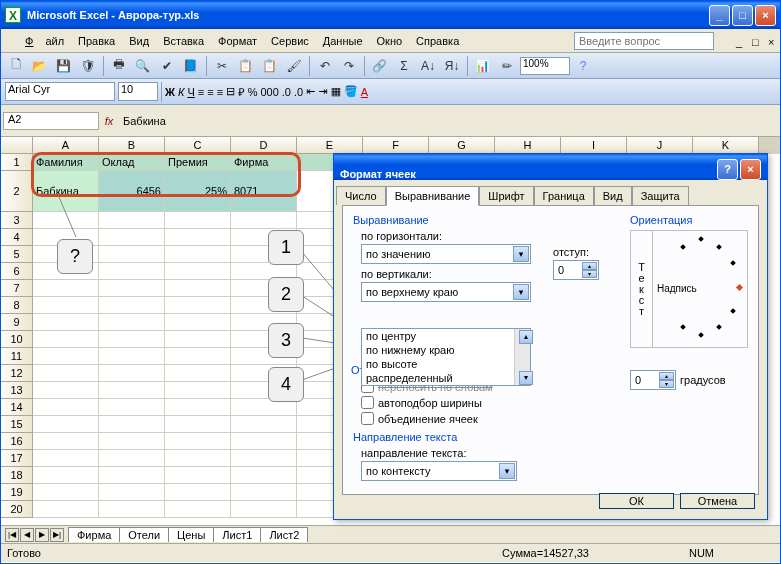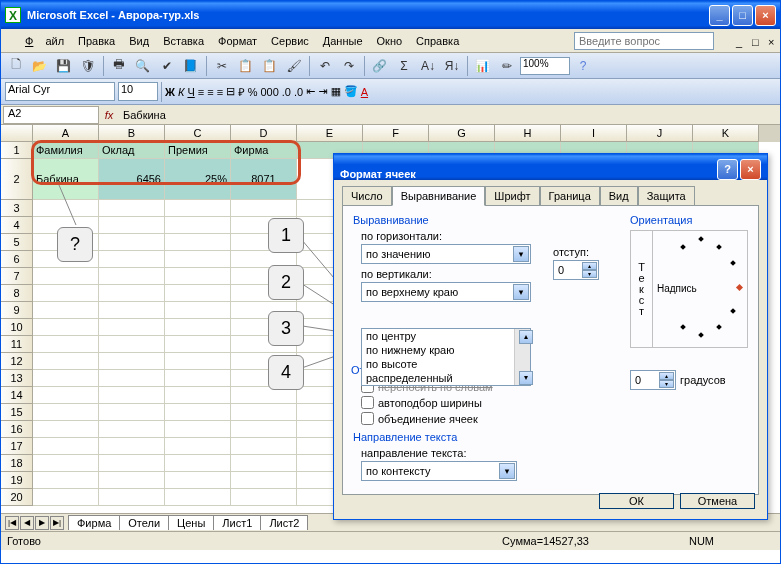--- a/index.html
+++ b/index.html
@@ -15,21 +15,21 @@
 .menubar .question{margin-left:auto;font-size:10px}
 .question input{width:140px;height:18px;border:1px solid #7f9db9;color:#aaa;padding:0 4px}
 .menubar .mdi{display:flex;gap:2px;margin-left:8px;margin-right:4px}
 .menubar .mdi span{width:14px;height:14px;text-align:center;line-height:12px;color:#000}
 .toolbar{height:26px;background:linear-gradient(#e4ecf7,#c1d3ef);border-bottom:1px solid #8ba0bc;display:flex;align-items:center;padding:0 4px;gap:2px}
 .toolbar .sep{width:1px;height:20px;background:#8ba0bc;margin:0 2px}
 .toolbar .tb{width:22px;height:22px;display:flex;align-items:center;justify-content:center;color:#333;font-size:12px}
 .toolbar .zoom{width:50px;height:18px;background:#fff;border:1px solid #7f9db9;padding:0 2px;font-size:10px}
 .toolbar2{height:26px;background:linear-gradient(#e4ecf7,#c1d3ef);border-bottom:1px solid #8ba0bc;display:flex;align-items:center;padding:0 4px;gap:3px}
 .toolbar2 select,.toolbar2 .combo{height:19px;background:#fff;border:1px solid #7f9db9;font-size:11px;padding:0 2px}
-.fbar{height:20px;background:#ece9d8;border-bottom:1px solid #aca899;display:flex;align-items:center}
+.fbar{height:32px;background:#ece9d8;border-bottom:1px solid #aca899;display:flex;align-items:center}
 .fbar .namebox{width:96px;height:18px;background:#fff;border:1px solid #aca899;margin-left:2px;padding:0 4px}
 .fbar .fx{width:20px;text-align:center;font-style:italic;color:#8b0000}
 .fbar .formula{flex:1;padding-left:4px}
 .grid{position:relative;height:388px;background:#fff}
 .colhdr{display:flex;height:17px;background:#d6d2c2}
 .colhdr div{border-right:1px solid #aca899;border-bottom:1px solid #aca899;text-align:center;line-height:16px;background:linear-gradient(#fdfdfb,#ece6d0)}
 .colhdr .corner{width:32px}
 .colhdr .ch{width:66px}
 .rows{position:relative}
 .row{display:flex;height:17px}
@@ -54,21 +54,21 @@
 .status{height:19px;background:#ece9d8;border-top:1px solid #aca899;display:flex;align-items:center;padding:0 6px;font-size:10px}
 .status .sum{margin-left:auto;margin-right:100px}
 .status .num{margin-right:60px}
 
 .dialog{position:absolute;left:332px;top:152px;width:435px;height:367px;background:#ece9d8;border:1px solid #0054e3;box-shadow:2px 2px 6px rgba(0,0,0,.3)}
 .dialog .dtitle{height:26px;background:linear-gradient(#0058e0,#3d91ff 8%,#0054e3 40%,#0054e3 88%,#003db7);color:#fff;font-weight:bold;display:flex;align-items:flex-end;padding:0 6px}
 .dialog .dtitle .btns{margin-left:auto;display:flex;gap:2px}
 .dialog .dtitle .btns span{width:21px;height:21px;border:1px solid #fff;border-radius:3px;text-align:center;line-height:18px}
 .dialog .dtitle .help{background:linear-gradient(#7ba7e8,#3a6ed5)}
 .dialog .dtitle .close{background:linear-gradient(#e88b6f,#d04a2a)}
-.dialog .tabs{display:flex;padding:6px 6px 0 8px;gap:0}
+.dialog .tabs{display:flex;padding:6px 6px 0 2px;gap:0}
 .dialog .tabs span{padding:3px 8px;background:#ece9d8;border:1px solid #919b9c;border-bottom:none;font-size:11px;position:relative}
 .dialog .tabs span.active{background:#fcfcfe;border-bottom:1px solid #fcfcfe;margin-bottom:-1px;z-index:2}
 .dialog .panel{margin:0 8px 8px 8px;background:#fcfcfe;border:1px solid #919b9c;height:290px;padding:8px 10px;position:relative}
 .dialog .group{color:#0046d5;font-size:11px;margin-bottom:4px}
 .dialog .lbl{font-size:11px;margin:4px 0 2px 8px}
 .dialog .combo{width:170px;height:20px;background:#fff;border:1px solid #7f9db9;display:flex;align-items:center;padding:0 4px;margin-left:8px;position:relative}
 .dialog .combo .arrow{position:absolute;right:1px;top:1px;width:16px;height:16px;background:linear-gradient(#d6e7ff,#a6c7f0);border:1px solid #7f9db9;text-align:center;font-size:9px;line-height:14px}
 .dialog .dd{position:absolute;left:18px;top:122px;width:170px;background:#fff;border:1px solid #7f9db9;z-index:10}
 .dialog .dd div{padding:1px 4px;font-size:11px}
 .dialog .dd .sb{position:absolute;right:0;top:0;width:16px;height:100%;background:#e8e8e8;border-left:1px solid #ccc}
@@ -208,21 +208,21 @@
         <div class="cell"></div>
         <div class="cell"></div>
         <div class="cell"></div>
         <div class="cell"></div>
     </div>
     <div class="row r2">
       <div class="rh" style="line-height:40px">2</div>
       <div class="cell first" style="line-height:40px">Бабкина</div>
       <div class="cell" style="text-align:right;line-height:40px">6456</div>
       <div class="cell" style="text-align:right;line-height:40px">25%</div>
-      <div class="cell" style="text-align:center;line-height:40px">8071</div>
+      <div class="cell" style="text-align:left;line-height:40px">8071</div>
       <div class="cell" style="background:#fff"></div>
         <div class="cell" style="background:#fff"></div>
         <div class="cell" style="background:#fff"></div>
         <div class="cell" style="background:#fff"></div>
         <div class="cell" style="background:#fff"></div>
         <div class="cell" style="background:#fff"></div>
         <div class="cell" style="background:#fff"></div>
     </div>
   </div>
   <div class="row">

